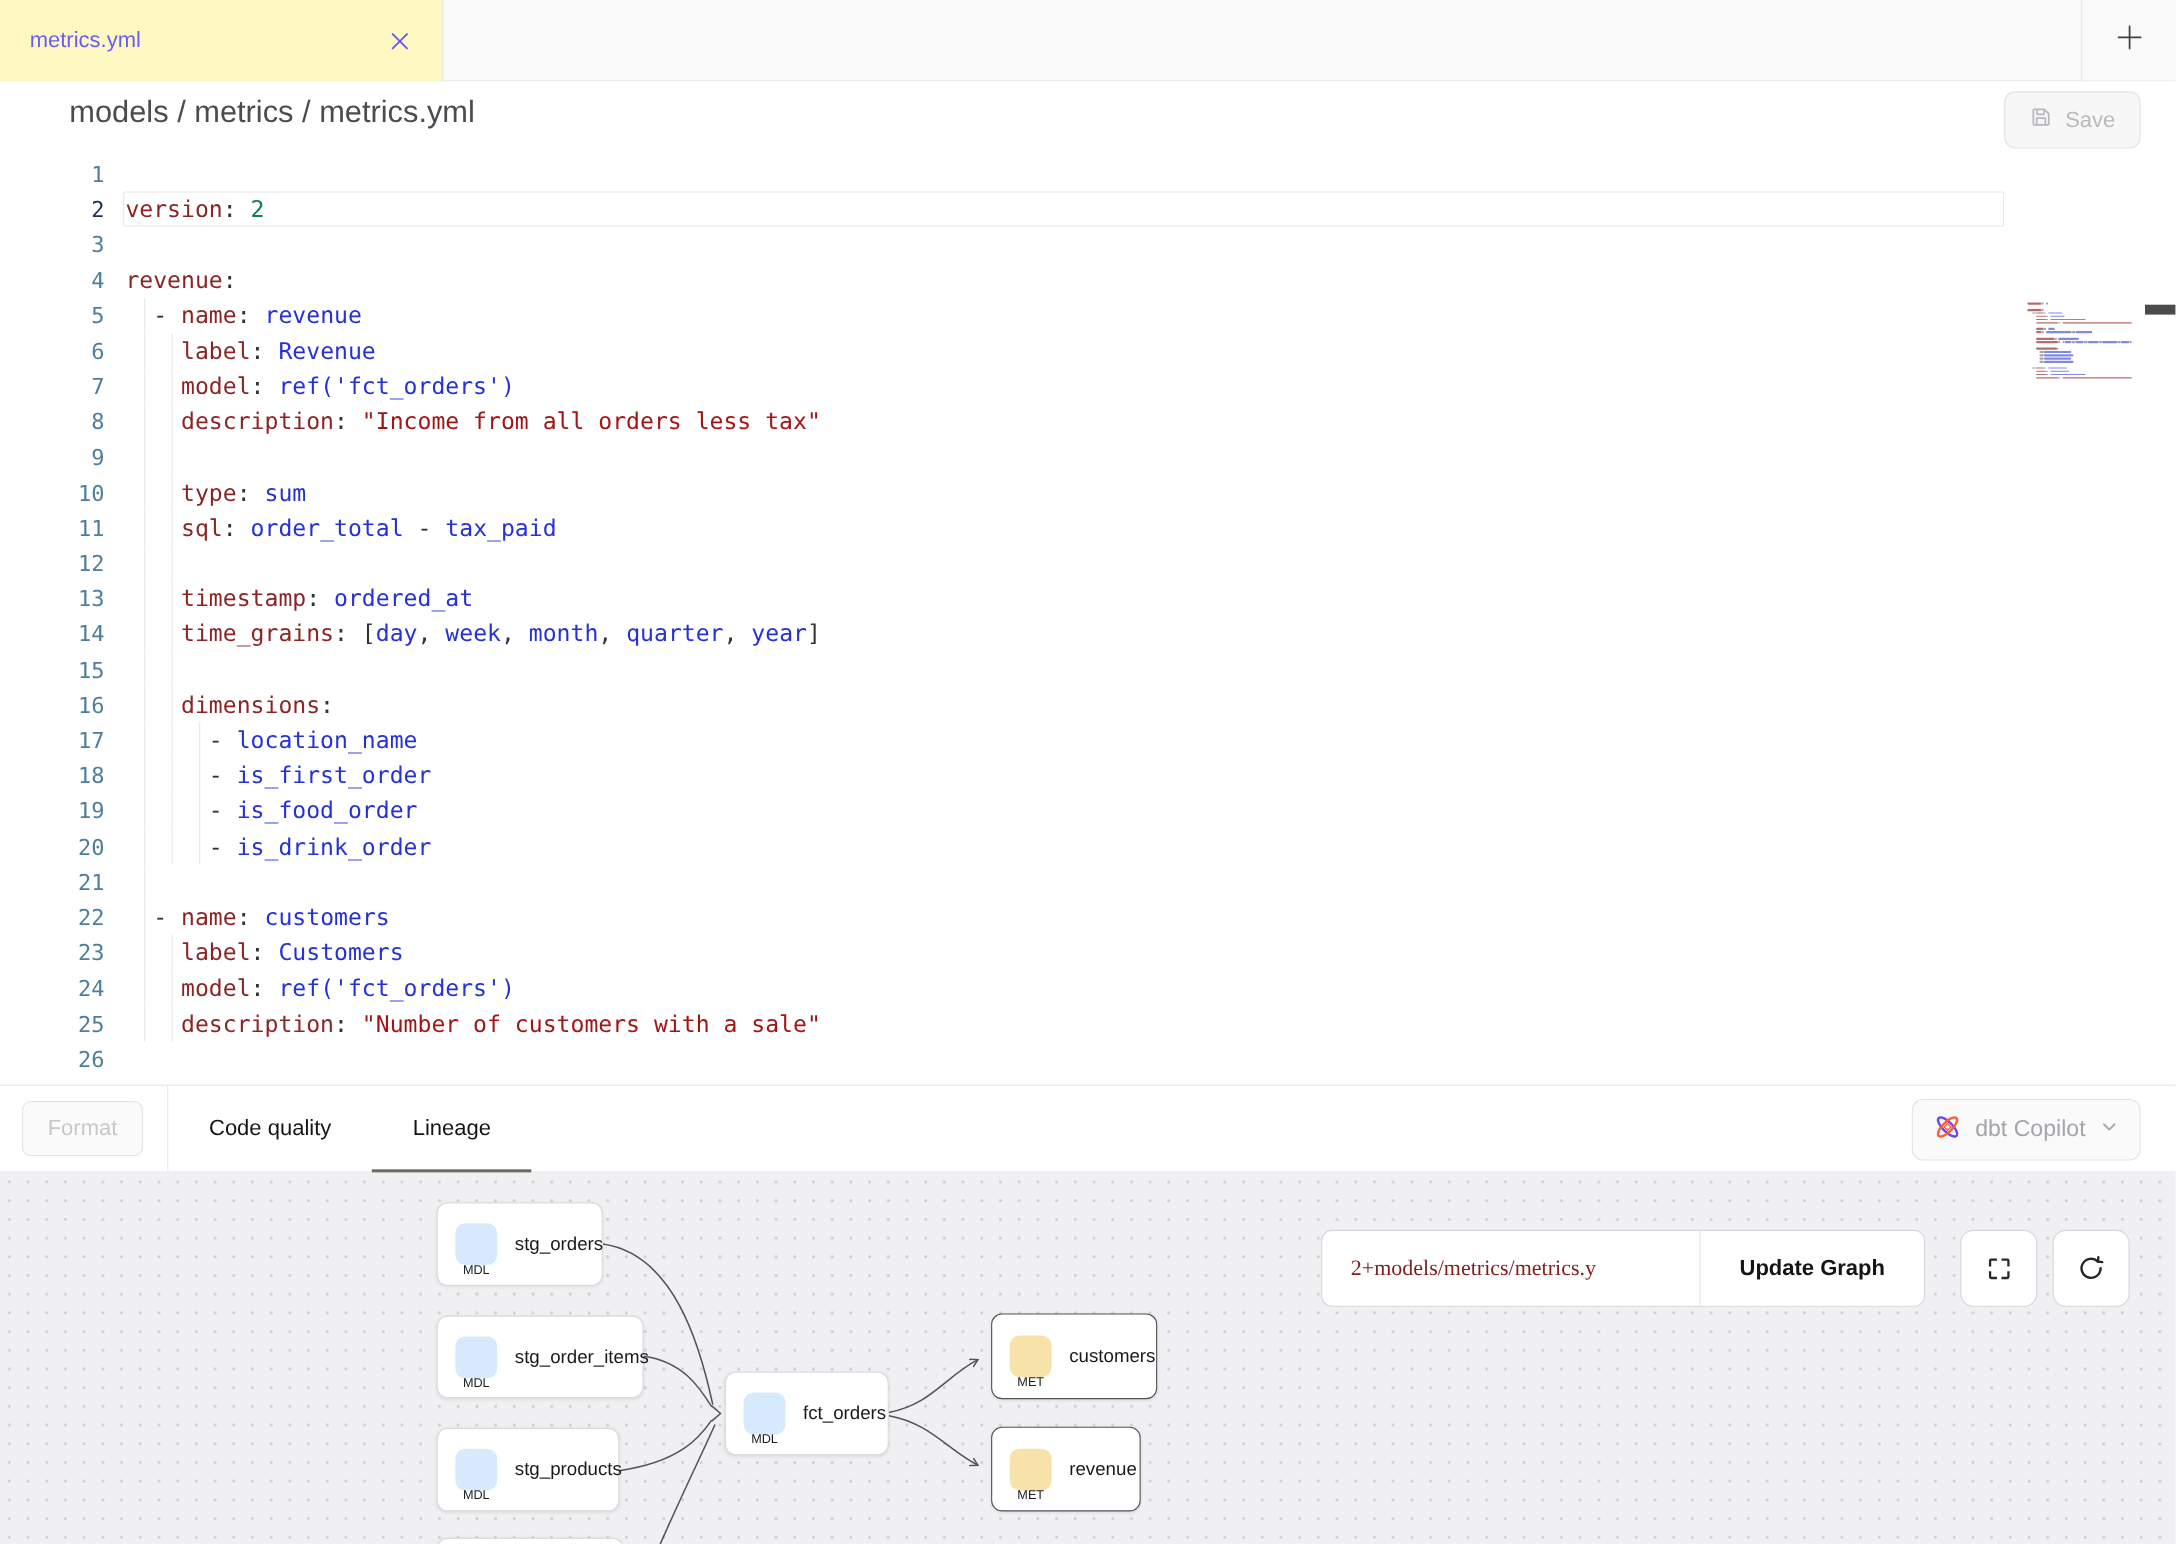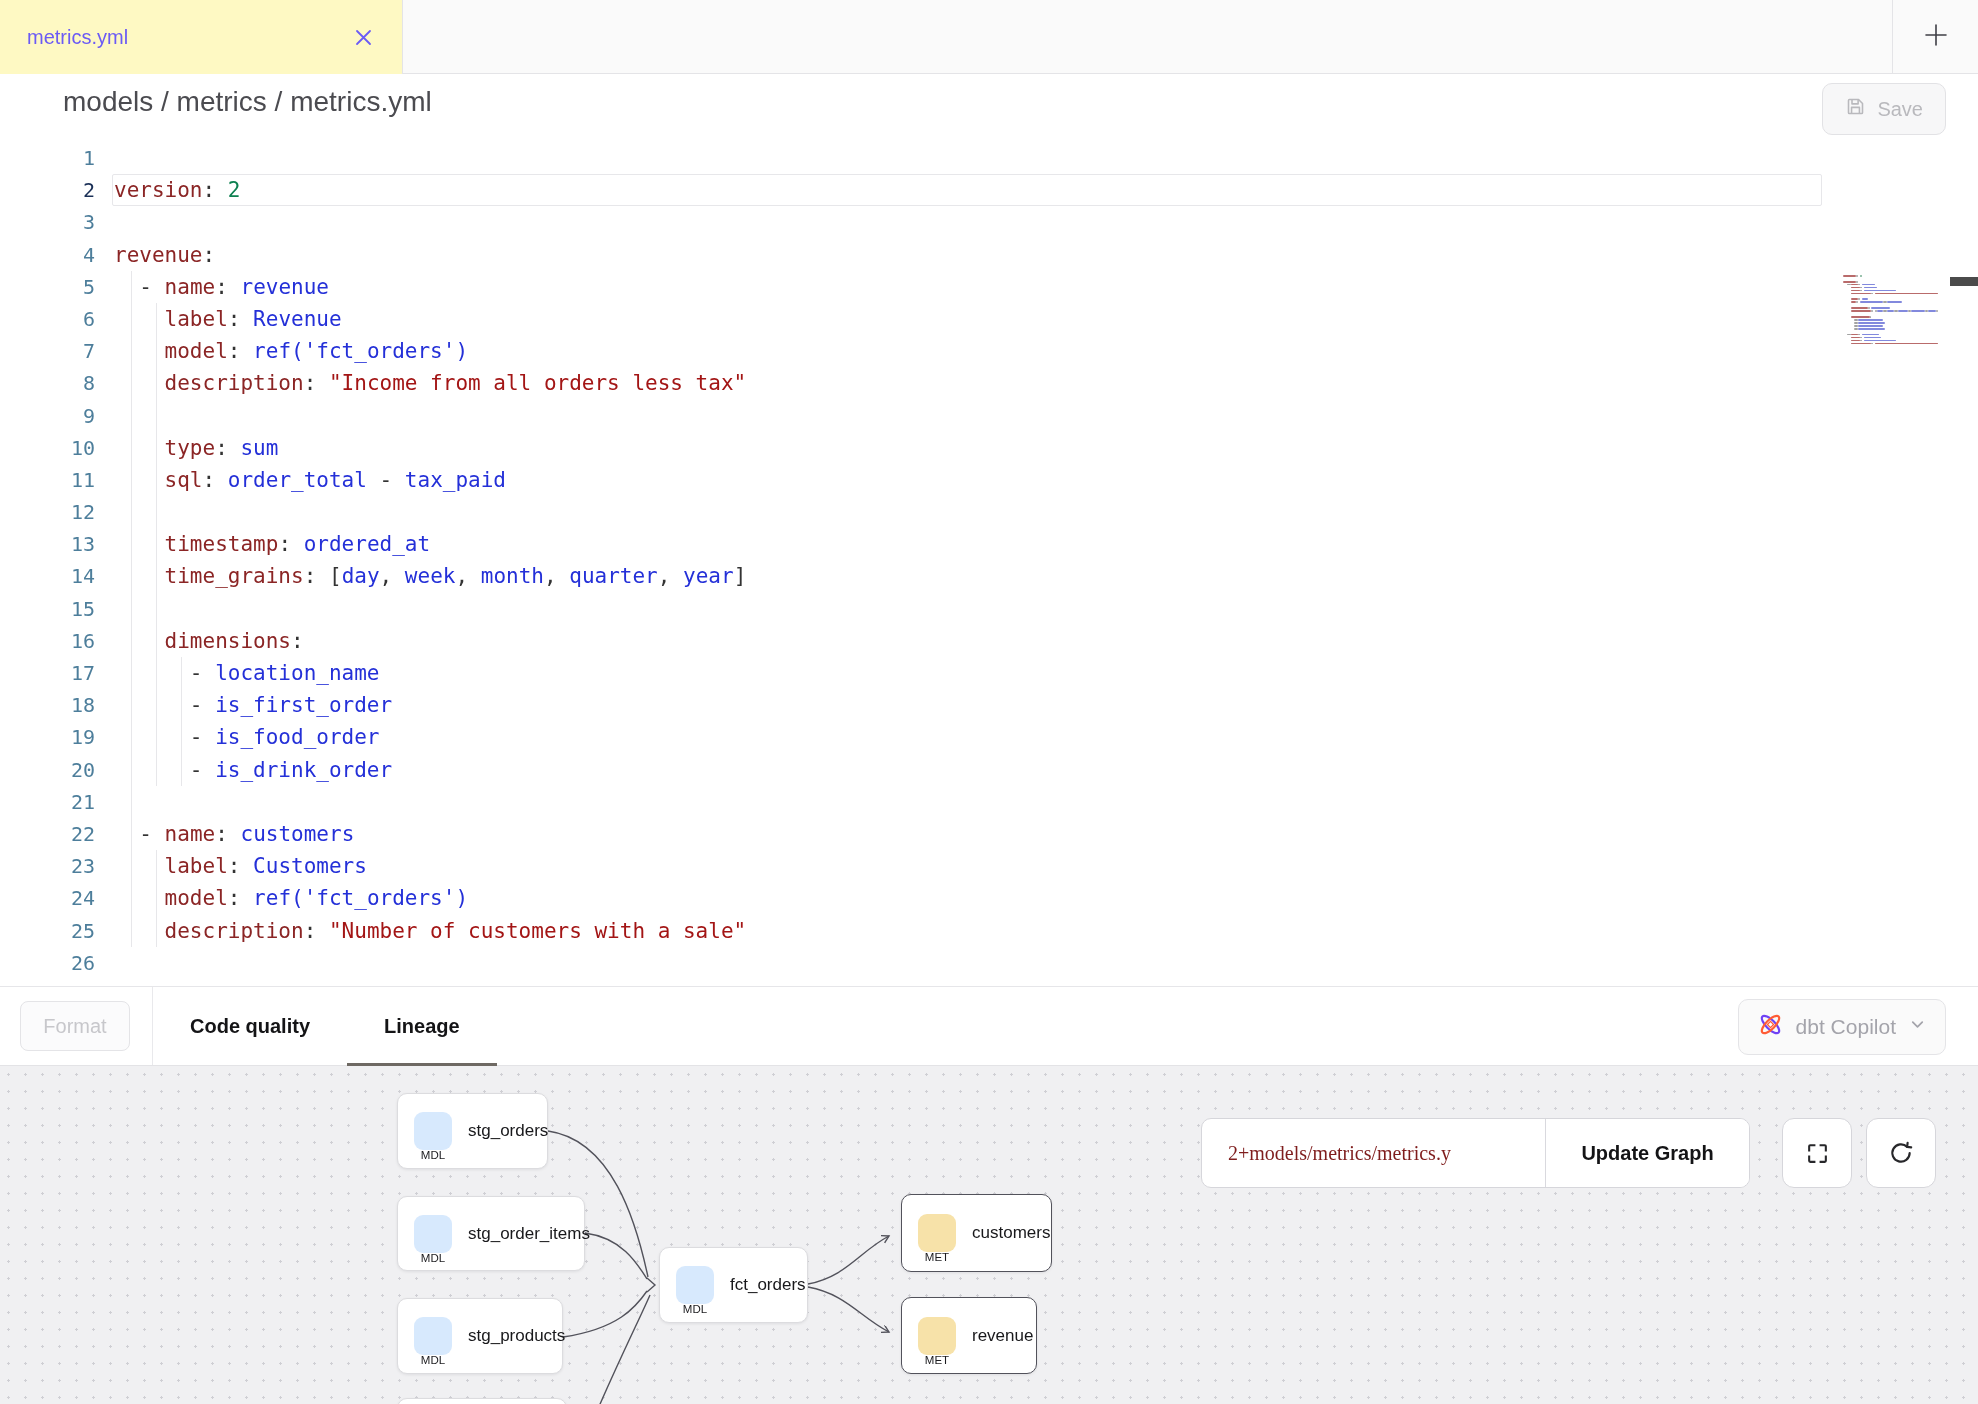--- a/index.html
+++ b/index.html
@@ -52,21 +52,21 @@
 
   
   .btoolbar{position:absolute;top:986px;left:0;right:0;height:80px;background:#fff;
             border-top:1px solid #e6e6e9;border-bottom:1px solid #e3e3e6;box-sizing:border-box;}
   .format-btn{position:absolute;left:20px;top:14px;width:110px;height:50px;color:#c7c7cb;
               background:#fbfbfc;border:1px solid #e4e4e7;border-radius:8px;font-size:20px;
               font-family:inherit;display:flex;align-items:center;justify-content:center;}
   .tb-divider{position:absolute;left:152px;top:0;bottom:0;width:1px;background:#e9e9ec;}
   .panel-tabs{position:absolute;left:153px;top:0;bottom:0;display:flex;}
   .ptab{display:flex;align-items:center;padding:0 37px;font-size:20px;color:#141416;
-        position:relative;cursor:pointer;font-weight:bold;}
+        position:relative;cursor:pointer;}
   .ptab.active::after{content:"";position:absolute;left:0;right:0;bottom:-1px;height:3px;
         background:#6e6963;}
   .copilot-btn{position:absolute;right:32px;top:12px;height:54px;padding:0 18px;border-radius:10px;
         border:1px solid #e4e4e7;background:#fafafa;display:flex;gap:12px;align-items:center;
         font-size:21px;color:#a4a4ab;font-weight:500;}
 
   
   .canvas{position:absolute;top:1066px;left:0;right:0;bottom:0;background:#f0f0f2;
           background-image:radial-gradient(circle,#cfcfd4 1.2px,transparent 1.35px);
           background-size:17px 17px;overflow:hidden;}

